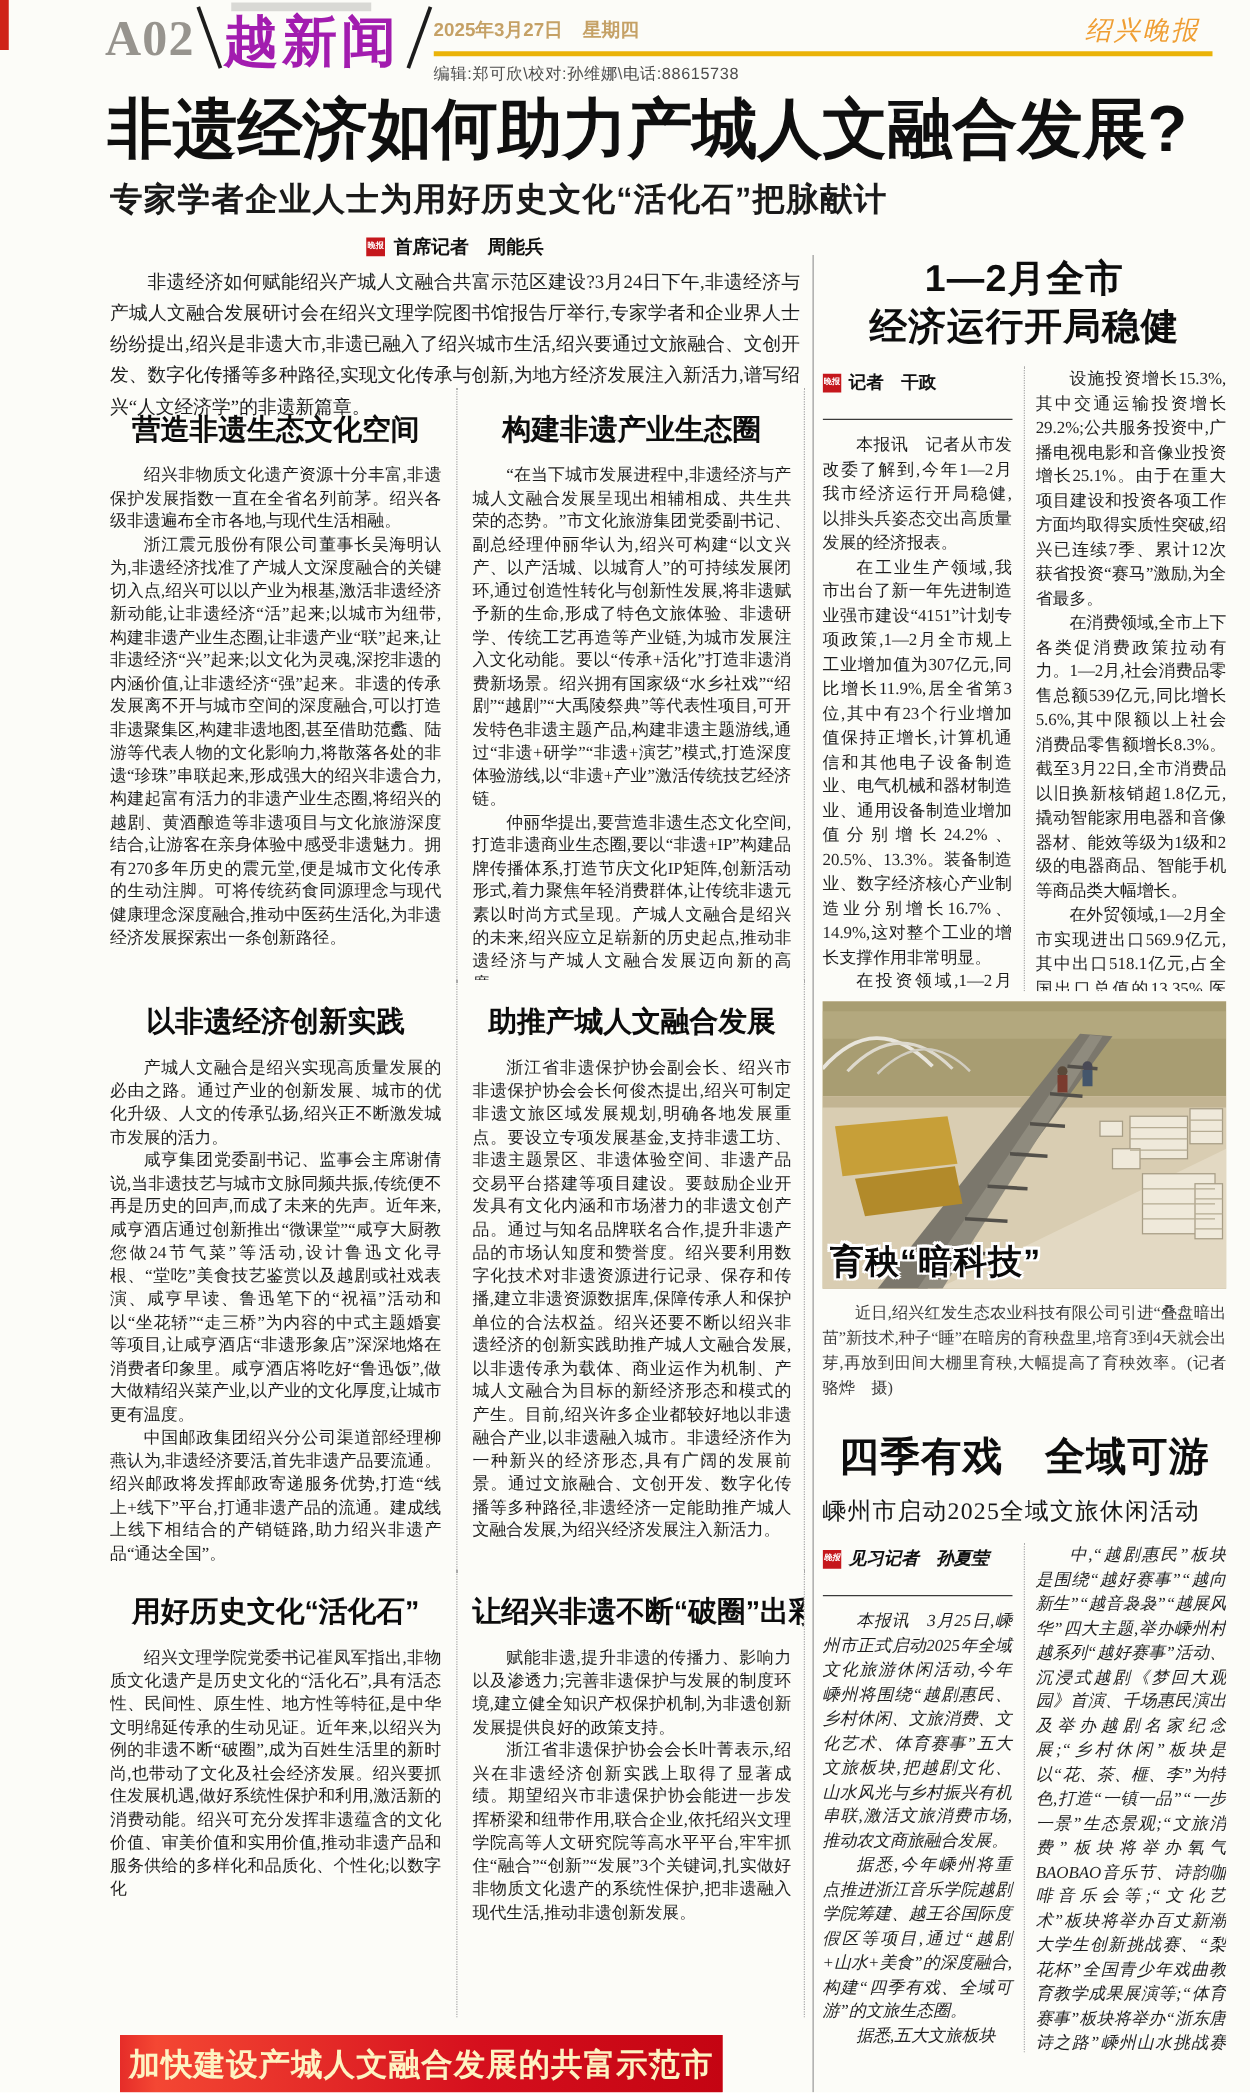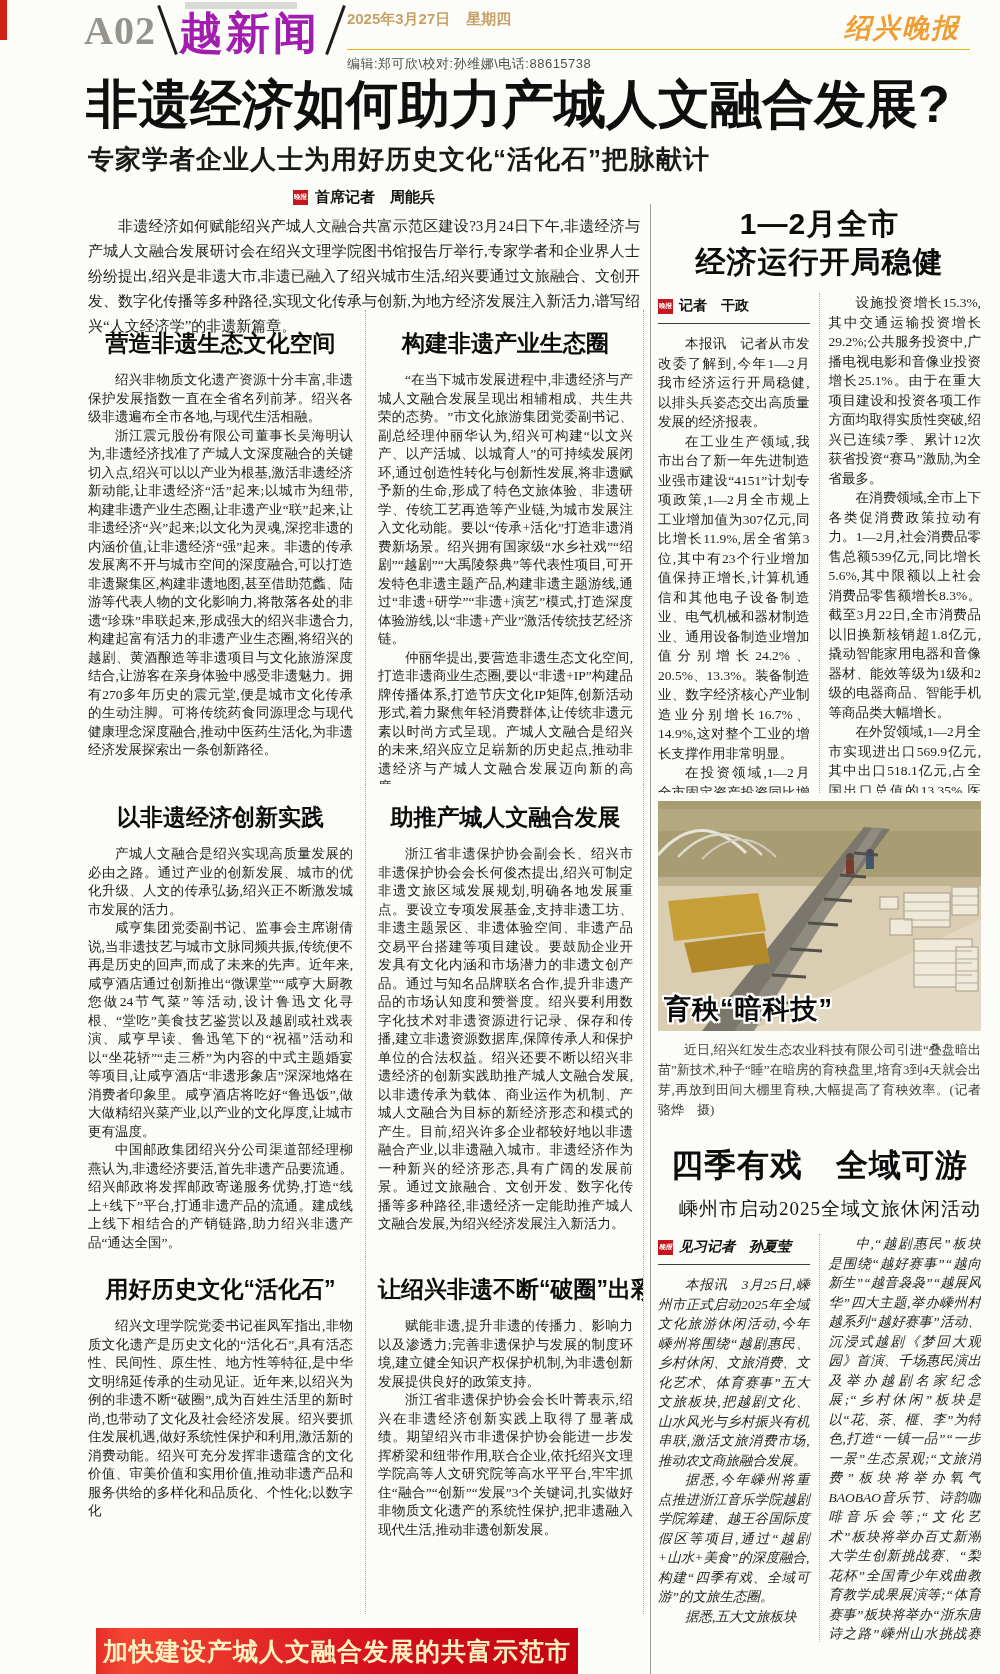--- a/index.html
+++ b/index.html
@@ -11,23 +11,23 @@
   .red-corner { position:absolute; left:0; top:0; width:7px; height:40px; background:#cf2318; }
   .header { position:absolute; left:84px; top:2px; width:886px; height:62px; display:flex; align-items:flex-start; }
   .pageno { font-family:"Liberation Serif", serif; font-weight:bold; font-size:40px; color:#97948e; line-height:58px; letter-spacing:1px; }
   .slash { width:3px; height:52px; background:#1c1c1c; margin:2px 10px 0 10px; }
   .slash.back { transform:rotate(-20deg); }
   .slash.fwd { transform:rotate(20deg); margin-left:14px; }
   .section-wrap { position:relative; padding-top:8px; }
   .graybar { position:absolute; left:6px; top:0; width:112px; height:7px; background:#d9d9d5; }
   .section-name { font-family:"Liberation Serif", serif; font-weight:bold; font-size:44px; line-height:48px; color:#a21caf; letter-spacing:3px; }
   .hright { flex:1; margin-top:8px; }
-  .hrow1 { display:flex; align-items:flex-start; gap:16px; border-bottom:1px solid #eab308; padding-bottom:3px; }
+  .hrow1 { display:flex; align-items:center; gap:16px; border-bottom:4px solid #eab308; padding-bottom:3px; }
   .hdate, .hweek { font-family:"Liberation Sans", sans-serif; font-size:15px; font-weight:bold; color:#c5a166; }
-  .masthead { margin-left:auto; margin-right:10px; font-family:"Liberation Serif", serif; font-style:italic; font-weight:bold; font-size:27px; color:#ef9e33; letter-spacing:2px; }
+  .masthead { margin-left:auto; margin-right:10px; font-family:"Liberation Serif", serif; font-style:italic; font-weight:normal; font-size:21px; color:#ef9e33; letter-spacing:2px; }
   .editor-line { font-family:"Liberation Sans", sans-serif; font-size:13px; color:#4c4c4c; padding-top:5px; letter-spacing:0.5px; }
 
   
   .headline { position:absolute; left:86px; top:74px; width:880px; font-family:"Liberation Sans", sans-serif; font-weight:bold; font-size:52px; line-height:60px; color:#0f0f0f; letter-spacing:0px; white-space:nowrap; }
   .subhead { position:absolute; left:88px; top:142px; font-family:"Liberation Sans", sans-serif; font-weight:bold; font-size:26px; color:#1a1a1a; letter-spacing:1px; white-space:nowrap; }
   .m-byline { position:absolute; left:88px; top:188px; width:552px; display:flex; justify-content:center; align-items:center; gap:7px; font-family:"Liberation Sans", sans-serif; font-weight:bold; font-size:15px; color:#111; }
   .wb-logo { display:inline-flex; align-items:center; justify-content:center; width:15px; height:15px; background:#c5171c; color:#fff; font-family:"Liberation Sans", sans-serif; font-size:6.5px; font-weight:bold; line-height:1; }
   .lead { position:absolute; left:88px; top:214px; width:552px; font-size:15px; line-height:25px; color:#1d1d1d; text-align:justify; text-indent:2em; }
   .m-blocks { position:absolute; left:88px; top:310px; width:556px; }
   .m-block { display:flex; overflow:hidden; }
@@ -43,29 +43,29 @@
   
   .vline { position:absolute; left:650px; top:204px; width:1px; height:1470px; background:#9b9b9b; }
   .right-col { position:absolute; left:658px; top:205px; width:323px; }
   .econ-title { text-align:center; font-family:"Liberation Sans", sans-serif; font-weight:bold; font-size:30px; line-height:38px; color:#0d0d0d; letter-spacing:1px; }
   .sub-cols { display:flex; margin-top:12px; overflow:hidden; }
   .econ-cols { height:500px; }
   .rcol { width:50%; overflow:hidden; }
   .rcol .para { font-size:13.5px; line-height:19.5px; }
   .rcol.r1 { padding-right:9px; border-right:1px dotted #ababab; }
   .rcol.r2 { padding-left:9px; }
-  .r-byline { display:flex; align-items:center; gap:6px; font-family:"Liberation Sans", sans-serif; font-weight:bold; font-size:14px; color:#111; border-bottom:1px solid #3a3a3a; padding:4px 0 8px 0; margin-bottom:10px; }
+  .r-byline { display:flex; align-items:center; gap:6px; font-family:"Liberation Sans", sans-serif; font-weight:bold; font-size:14px; color:#111; border-bottom:1px solid #3a3a3a; padding:4px 0 20px 0; margin-bottom:10px; }
 
   .photo { position:relative; margin-top:8px; width:323px; height:230px; overflow:hidden; background:#cfc2a3; }
   .photo-title { position:absolute; left:6px; bottom:4px; font-family:"Liberation Sans", sans-serif; font-weight:bold; font-size:27px; color:#0a0a0a;
     text-shadow:-2px -2px 0 #fff, 2px -2px 0 #fff, -2px 2px 0 #fff, 2px 2px 0 #fff, 0 2px 0 #fff, 2px 0 0 #fff, 0 -2px 0 #fff, -2px 0 0 #fff; letter-spacing:1px; }
   .caption { margin-top:9px; font-size:13px; line-height:20px; color:#3c3c3c; text-align:justify; text-indent:2em; }
 
   .sz-title { margin-top:24px; text-align:center; font-family:"Liberation Sans", sans-serif; font-weight:bold; font-size:32px; color:#0d0d0d; letter-spacing:1px; white-space:nowrap; }
-  .sz-subtitle { margin-top:8px; text-align:right; font-size:19px; color:#161616; letter-spacing:1px; }
+  .sz-subtitle { margin-top:8px; text-align:left; font-size:19px; color:#161616; letter-spacing:1px; }
   .sz-cols { height:408px;font-style:italic; }
 
   
   .banner { position:absolute; left:96px; top:1628px; width:482px; height:46px; background:linear-gradient(90deg,#f4473386 , #f44733 6%, #d50f1d 60%, #c40412); background-color:#d50f1d; display:flex; align-items:center; justify-content:center; }
   .banner-text { font-family:"Liberation Sans", sans-serif; font-weight:bold; font-size:25px; color:#fdf3c2; letter-spacing:1px; white-space:nowrap; }
 </style>
 </head>
 <body>
 
 <div class="page">

